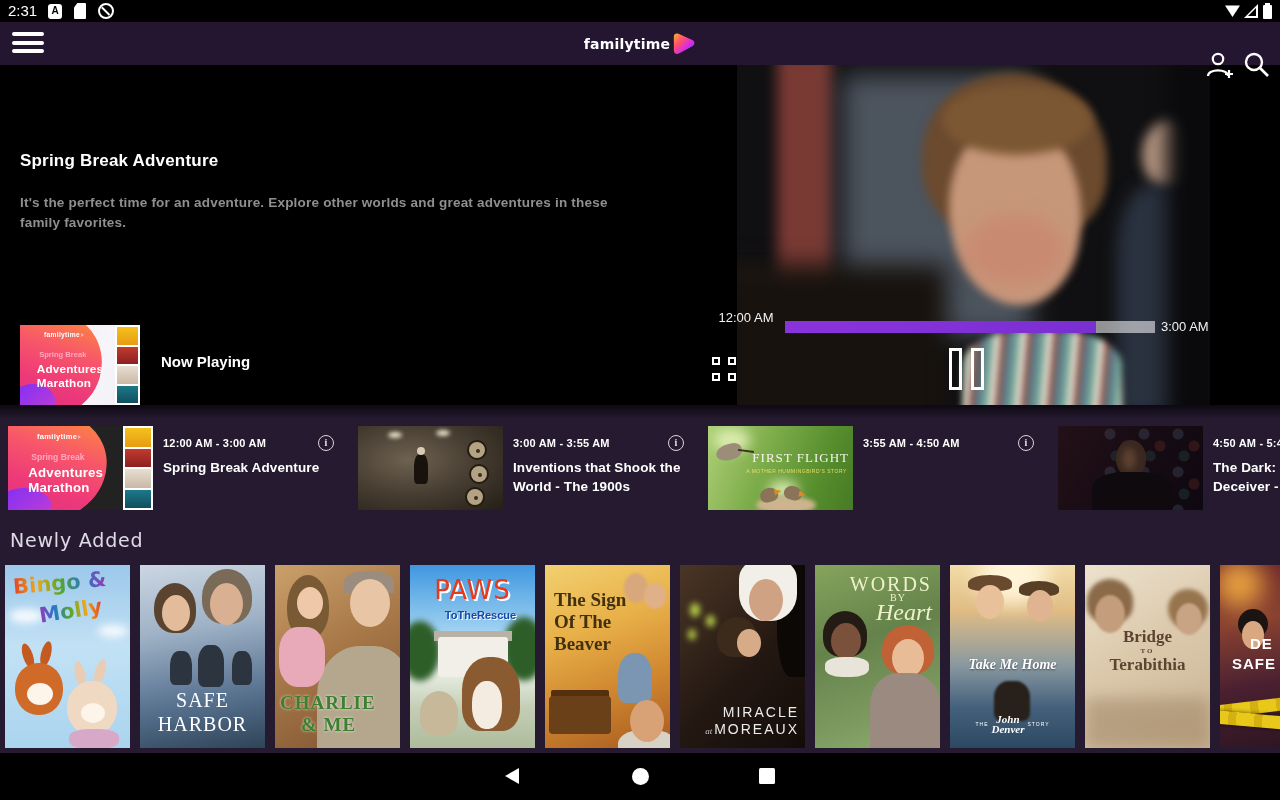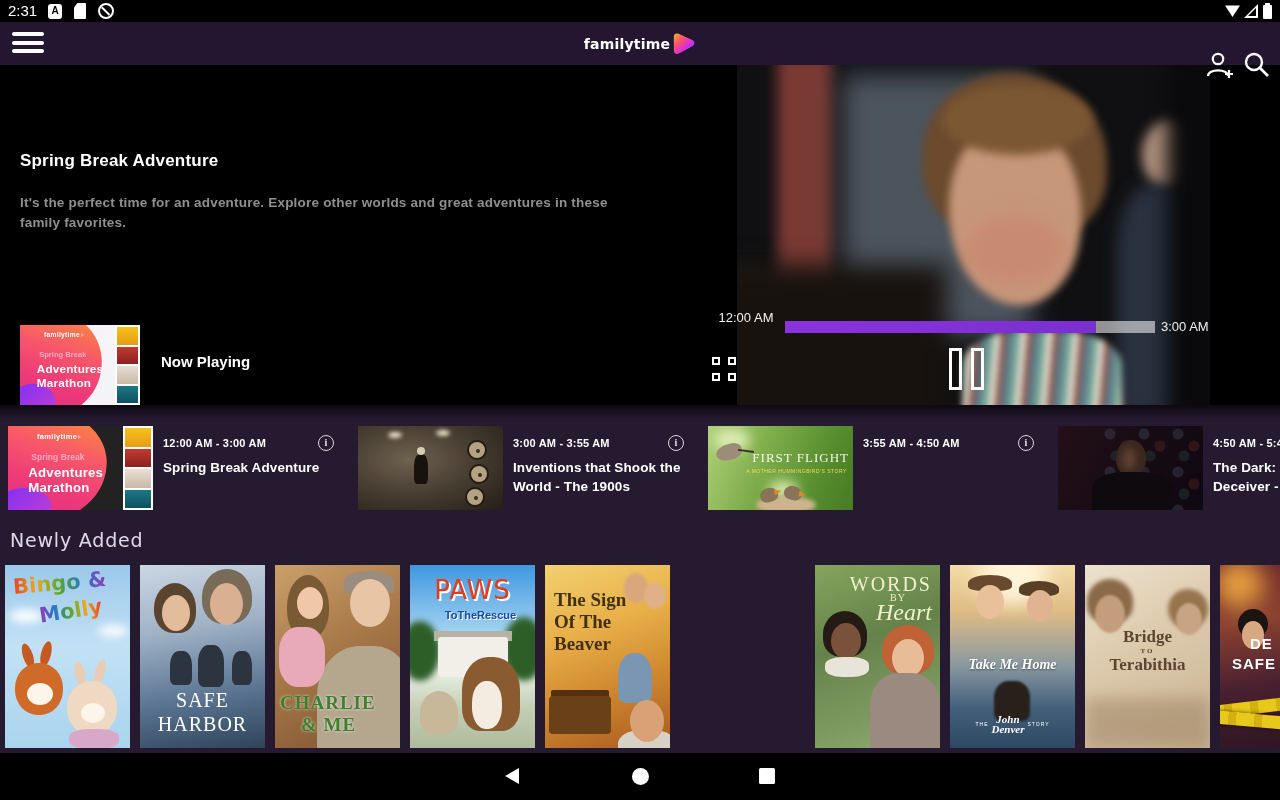--- a/index.html
+++ b/index.html
@@ -487,20 +487,34 @@
     <span class="art face2"></span>
     <span class="t t1">The Sign</span>
     <span class="t t2">Of The</span>
     <span class="t t3">Beaver</span>
     <span class="art woman"></span>
     <span class="art cabin"></span>
     <span class="art manshirt"></span>
     <span class="art manface"></span>
   </div>
 
+  <div class="poster p6">
+    <span class="art cnd" style="left:10px;top:38px;width:10px;height:14px;"></span>
+    <span class="art cnd" style="left:26px;top:50px;width:9px;height:12px;"></span>
+    <span class="art cnd" style="left:8px;top:64px;width:8px;height:11px;"></span>
+    <span class="art veil"></span>
+    <span class="art coif"></span>
+    <span class="art nface"></span>
+    <span class="art kidhair"></span>
+    <span class="art kidface"></span>
+    <div class="txt">
+      <span>MIRACLE</span><br>
+      <span class="mid">at</span><span>MOREAUX</span>
+    </div>
+  </div>
 
   <div class="poster p7">
     <span class="t t1">WORDS</span>
     <span class="t t2">BY</span>
     <span class="t t3">Heart</span>
     <span class="art w1hair"></span>
     <span class="art w1face"></span>
     <span class="art w1col"></span>
     <span class="art w2hair"></span>
     <span class="art w2face"></span>

